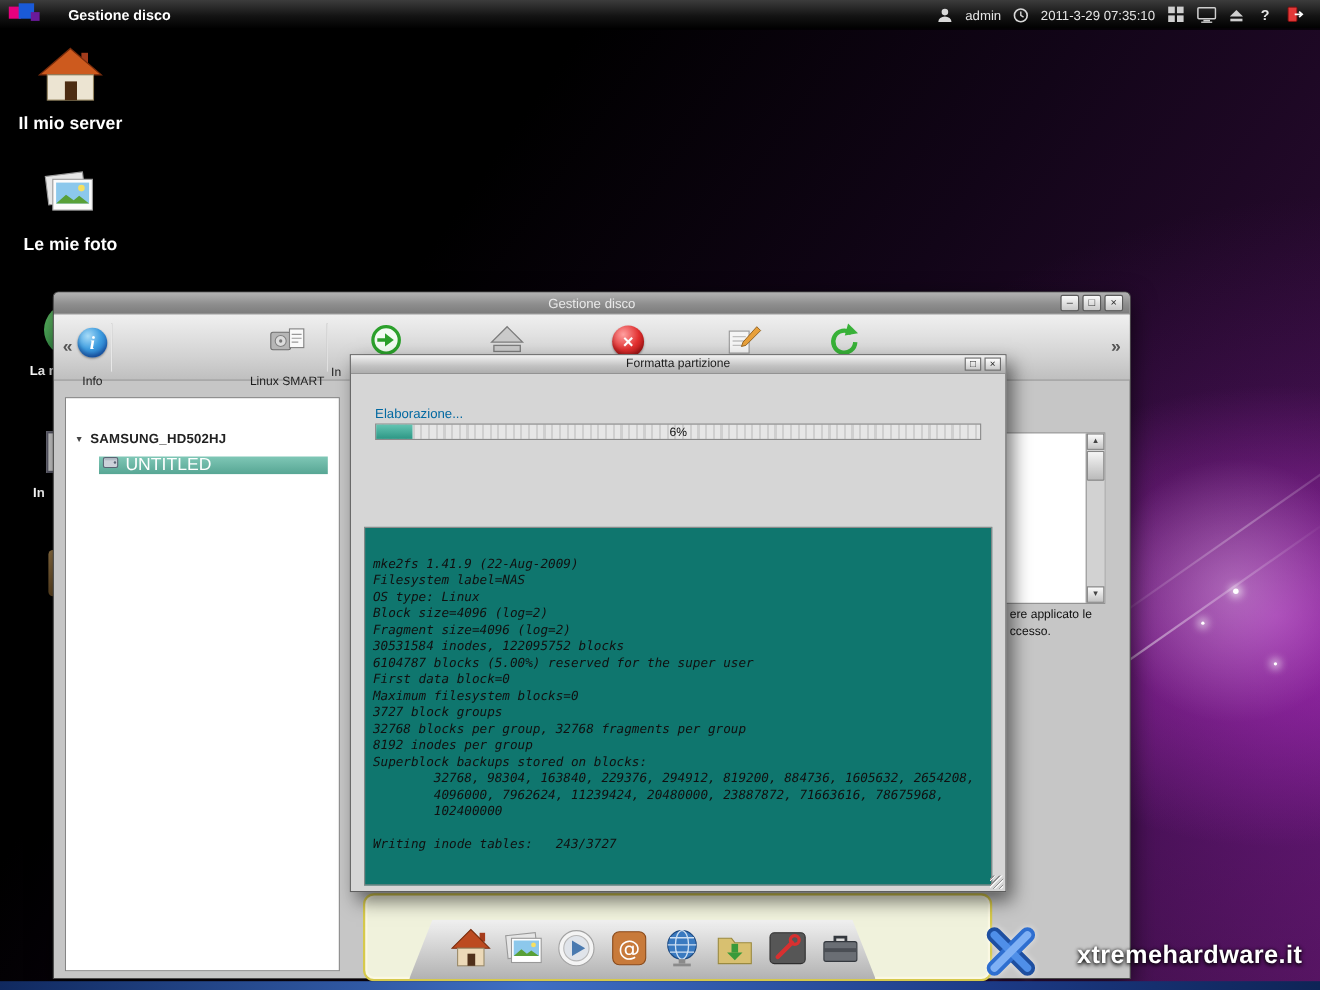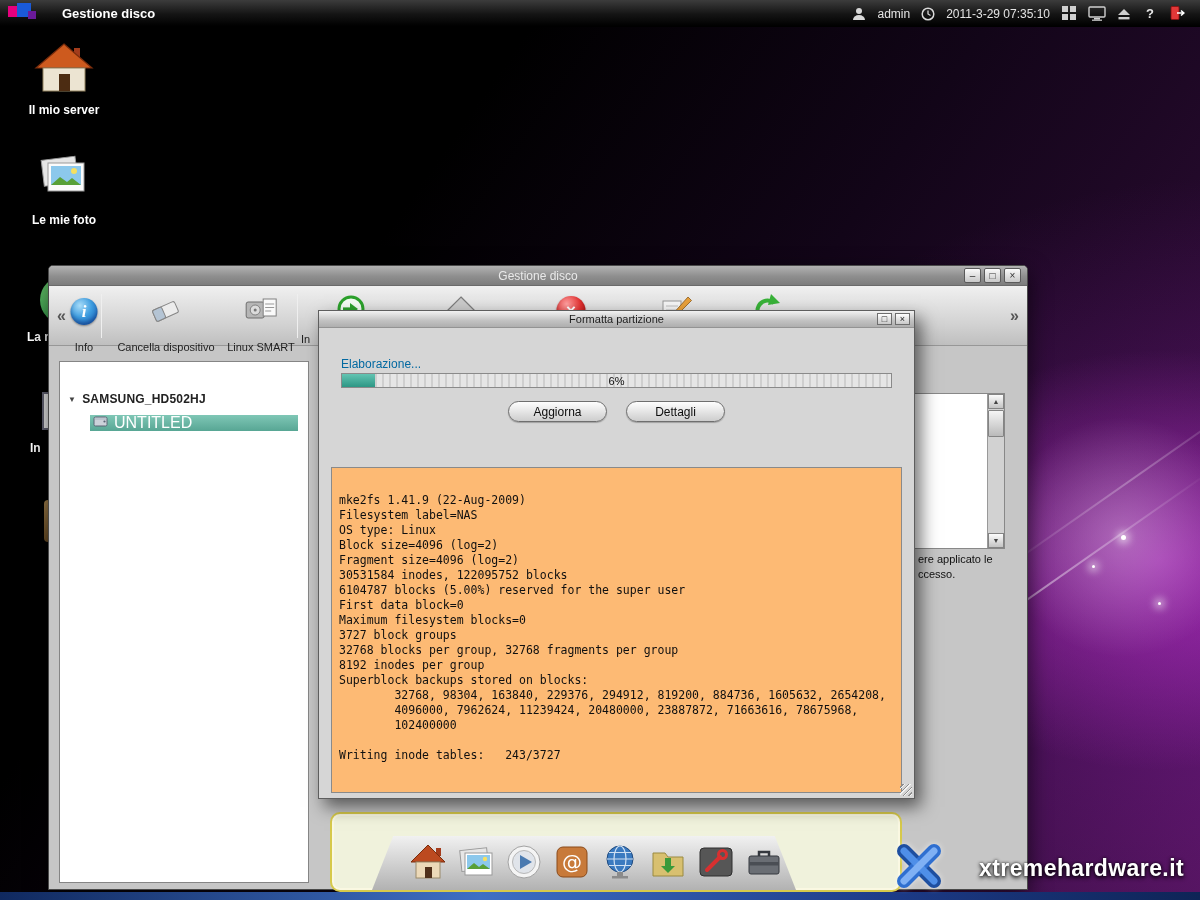--- a/index.html
+++ b/index.html
@@ -25,21 +25,21 @@
   .topbar-logo .sq1 { position:absolute; left:0; top:3px; width:11px; height:11px; background:#e6007e; }
   .topbar-logo .sq2 { position:absolute; left:9px; top:0; width:14px; height:14px; background:#1a5ad8; }
   .topbar-logo .sq3 { position:absolute; left:20px; top:8px; width:8px; height:8px; background:#6a1a9a; }
   .topbar-title { color:#fff; font-weight:bold; font-size:13px; margin-left:14px; }
   .topbar-right { margin-left:auto; display:flex; align-items:flex-end; gap:11px; padding-right:14px; font-size:12px; }
   .tb-ico { display:flex; align-items:center; }
   .tb-help { color:#e8e8e8; font-weight:bold; font-size:13px; padding:0 4px; }
 
   
   .desk-icon { position:absolute; width:110px; text-align:center; z-index:5; }
-  .desk-icon .dlabel { font-size:12px; font-weight:bold; color:#fff; text-shadow:1px 1px 2px #000; margin-top:5px; }
+  .desk-icon .dlabel { font-size:16px; font-weight:bold; color:#fff; text-shadow:1px 1px 2px #000; margin-top:5px; }
   .partial-shape { position:absolute; z-index:5; }
   .partial-label { position:absolute; z-index:5; font-size:12px; font-weight:bold; color:#fff; text-shadow:1px 1px 2px #000; white-space:nowrap; }
   .p-green { left:40px; top:276px; width:48px; height:48px; border-radius:50%;
     background:radial-gradient(circle at 35% 30%, #7adf7a, #1f8a3f); }
   .p-doc { left:42px; top:392px; width:46px; height:38px; background:#f0f0f0; border:2px solid #667; }
   .p-box { left:44px; top:500px; width:42px; height:42px; border-radius:4px;
     background:linear-gradient(#a8854f,#6d4f26); }
 
   
   .window { position:absolute; left:48px; top:265px; width:980px; height:625px; z-index:10;
@@ -82,40 +82,40 @@
     color:#e60000; line-height:15px; white-space:nowrap; }
   .scrollbar { position:absolute; right:0; top:0; bottom:0; width:17px; background:#d2d2d2; border-left:1px solid #999; }
   .sb-btn { position:absolute; left:0; width:16px; height:15px; background:linear-gradient(#fcfcfc,#c4c4c4);
     border:1px solid #848484; font-size:7px; text-align:center; line-height:13px; color:#444; }
   .sb-up { top:0; } .sb-down { bottom:0; }
   .sb-thumb { position:absolute; left:0; top:16px; width:16px; height:27px;
     background:linear-gradient(#f5f5f5,#bababa); border:1px solid #848484; border-radius:1px; }
   .black-lines { position:absolute; left:869px; top:286px; font-size:11px; color:#111; line-height:15px; white-space:nowrap; }
 
   
-  .dialog { position:absolute; left:318px; top:310px; width:597px; height:489px; z-index:30;
+  .dialog { position:absolute; left:318px; top:322px; width:597px; height:489px; z-index:30;
     background:#d6d6d6; border:1px solid #5e5e5e; box-shadow:6px 8px 16px rgba(0,0,0,.55); }
   .dialog-titlebar { height:17px; background:linear-gradient(#f2f2f2,#c2c2c2 60%,#aeaeae);
     border-bottom:1px solid #939393; position:relative; display:flex; align-items:center; justify-content:center;
     font-size:11px; color:#1d1d1d; }
   .dialog-controls { position:absolute; right:4px; top:2px; display:flex; gap:3px; }
   .dbtn { width:15px; height:12px; background:linear-gradient(#fff,#c8c8c8); border:1px solid #6e6e6e;
     font-size:9px; line-height:10px; text-align:center; color:#222; }
   .status-label { position:absolute; left:22px; top:46px; font-size:12px; color:#0369a1; }
   .progress { position:absolute; left:22px; top:62px; width:551px; height:15px; border:1px solid #8a8a8a;
     background:repeating-linear-gradient(90deg,#e6e6e6 0 5px,#cfcfcf 5px 7px); }
   .progress-fill { position:absolute; left:0; top:0; bottom:0; width:6%;
     background:linear-gradient(#63c4b2,#2d9785); }
   .progress-label { position:absolute; inset:0; text-align:center; font-size:11px; line-height:15px; color:#0d0d0d; }
   .dialog-buttons { position:absolute; left:0; right:0; top:90px; display:flex; justify-content:center; gap:19px; }
   .pill-btn { width:99px; height:21px; border:1px solid #6f6f6f; border-radius:11px;
     background:linear-gradient(#fefefe,#cdcdcd); font-size:12px; color:#0d0d0d;
     display:flex; align-items:center; justify-content:center; box-shadow:0 1px 1px rgba(0,0,0,.25); }
   .console { position:absolute; left:12px; top:156px; width:571px; height:326px;
-    border:1px solid #8a8a8a; background:#fdba74; }
+    border:1px solid #8a8a8a; background:#0f766e;font-style:italic; }
   .console-text { position:absolute; left:7px; top:25px; font-family:"DejaVu Sans Mono",monospace;
     font-size:11.5px; line-height:15px; color:#101010; white-space:pre; }
   .resize-grip { position:absolute; right:2px; bottom:2px; width:12px; height:12px;
     background:repeating-linear-gradient(135deg, transparent 0 2px, #8e8e8e 2px 3px, #f4f4f4 3px 4px); }
 
   
   .dock { position:absolute; left:330px; top:812px; width:572px; height:80px; z-index:20; }
   .dock-panel { position:absolute; inset:0; background:#f0f2dc; border:2px solid #d6c94b; border-radius:10px;
     box-shadow:inset 0 0 0 2px #faf8e2; }
   .dock-stand { position:absolute; left:42px; top:24px; width:424px; height:54px;
@@ -239,31 +239,20 @@
   <div class="toolbar">
     <span class="chevron" style="left:8px;">«</span>
 
     <div class="tbtn" style="left:35px;">
       <span class="ticon">
           <span class="round-ico info-circle">i</span>
         </span>
       <span class="tlabel">Info</span>
     </div>
 
-    <div class="tbtn" style="left:117px;">
-      <span class="ticon">
-        <svg width="36" height="30" viewBox="0 0 36 30">
-          <g transform="rotate(-24 18 16)">
-            <rect x="5" y="10" width="24" height="12" rx="2" fill="#ececec" stroke="#858585"></rect>
-            <rect x="5" y="10" width="10" height="12" rx="2" fill="#b4c4d4" stroke="#858585"></rect>
-          </g>
-        </svg>
-      </span>
-      <span class="tlabel">Cancella dispositivo</span>
-    </div>
 
     <div class="tbtn" style="left:212px;">
       <span class="ticon">
         <svg width="36" height="30" viewBox="0 0 36 30">
           <rect x="3" y="7" width="18" height="16" rx="2" fill="#b6b6b6" stroke="#6e6e6e"></rect>
           <circle cx="12" cy="15" r="5" fill="#dcdcdc" stroke="#808080"></circle>
           <circle cx="12" cy="15" r="1.5" fill="#777"></circle>
           <rect x="20" y="4" width="13" height="17" fill="#fafafa" stroke="#808080"></rect>
           <path d="M22 9 h9 M22 12.5 h9 M22 16 h6" stroke="#999" stroke-width="1" fill="none"></path>
         </svg>
@@ -429,24 +418,20 @@
     </span>
   </div>
 
   <div class="status-label">Elaborazione...</div>
 
   <div class="progress">
     <div class="progress-fill" style="width: 6%;"></div>
     <div class="progress-label">6%</div>
   </div>
 
-  <div class="dialog-buttons">
-    <div class="pill-btn">Aggiorna</div>
-    <div class="pill-btn">Dettagli</div>
-  </div>
 
   <div class="console">
     <div class="console-text">mke2fs 1.41.9 (22-Aug-2009)
 Filesystem label=NAS
 OS type: Linux
 Block size=4096 (log=2)
 Fragment size=4096 (log=2)
 30531584 inodes, 122095752 blocks
 6104787 blocks (5.00%) reserved for the super user
 First data block=0

